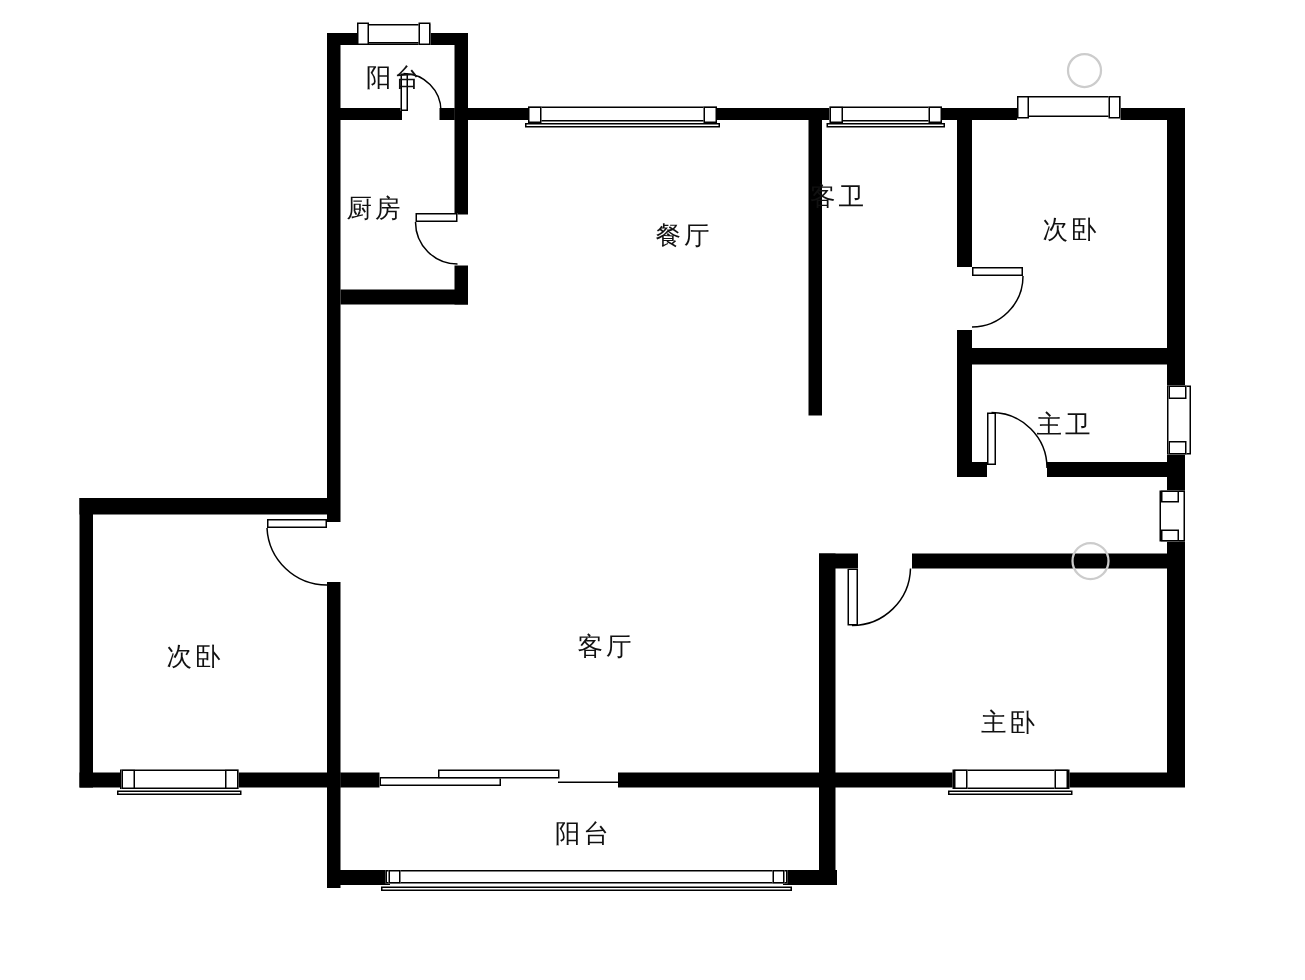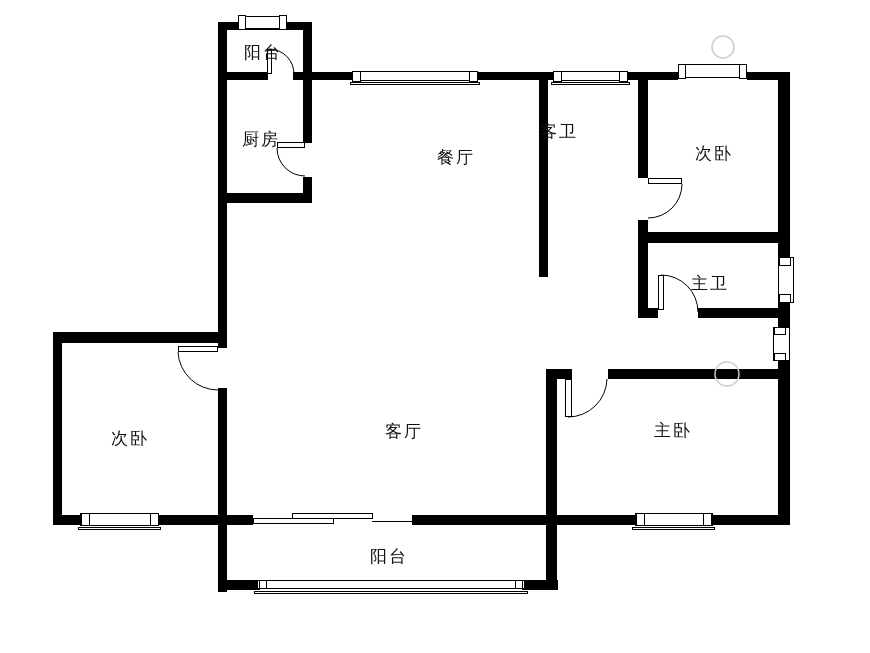--- a/index.html
+++ b/index.html
@@ -108,22 +108,22 @@
     <div class="wbox" style="left: 253px; top: 518px; width: 81px; height: 6px; z-index: 2;"></div>
     <div class="wbox" style="left: 292px; top: 513px; width: 81px; height: 6px; z-index: 2;"></div>
     <div class="leaf" style="left: 267px; top: 49px; width: 5px; height: 25px; z-index: 3;"></div>
     <div class="leaf" style="left: 277px; top: 142px; width: 28px; height: 6px; z-index: 3;"></div>
     <div class="leaf" style="left: 178px; top: 346px; width: 40px; height: 6px; z-index: 3;"></div>
     <div class="leaf" style="left: 648px; top: 178px; width: 34px; height: 6px; z-index: 3;"></div>
     <div class="leaf" style="left: 658px; top: 275px; width: 6px; height: 35px; z-index: 3;"></div>
     <div class="leaf" style="left: 565px; top: 379px; width: 7px; height: 38px; z-index: 3;"></div>
     <div class="thinline" style="left: 372px; top: 521px; width: 40px; height: 1px; z-index: 2;"></div>
     <span class="room-label" style="left: 263px; top: 52px; z-index: 5;">阳台</span>
-    <span class="room-label" style="left: 261px; top: 139px; z-index: 5; text-align: right;">厨房</span>
+    <span class="room-label" style="left: 250px; top: 139px; z-index: 5; text-align: right;">厨房</span>
     <span class="room-label" style="left: 456px; top: 157px; z-index: 5;">餐厅</span>
     <span class="room-label" style="left: 559px; top: 131px; z-index: 5;">客卫</span>
     <span class="room-label" style="left: 714px; top: 153px; z-index: 5;">次卧</span>
     <span class="room-label" style="left: 710px; top: 283px; z-index: 5;">主卫</span>
     <span class="room-label" style="left: 130px; top: 438px; z-index: 5;">次卧</span>
     <span class="room-label" style="left: 404px; top: 431px; z-index: 5;">客厅</span>
-    <span class="room-label" style="left: 673px; top: 430px; z-index: 5;">主卧</span>
+    <span class="room-label" style="left: 673px; top: 482px; z-index: 5;">主卧</span>
     <span class="room-label" style="left: 389px; top: 556px; z-index: 5;">阳台</span>
   </div>
 
 </body></html>

